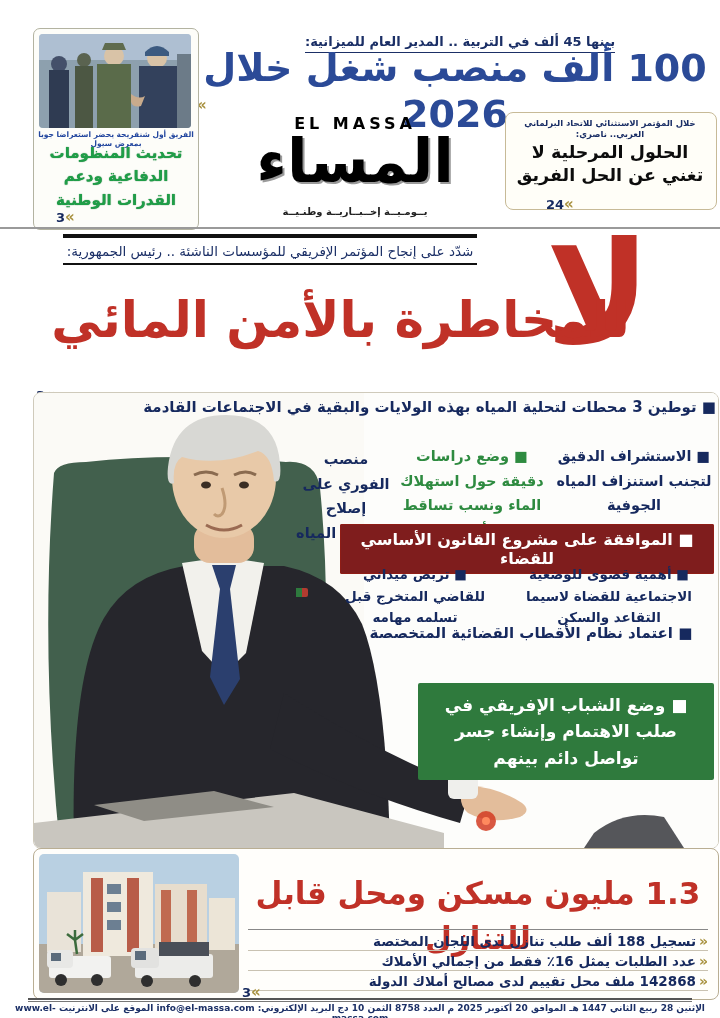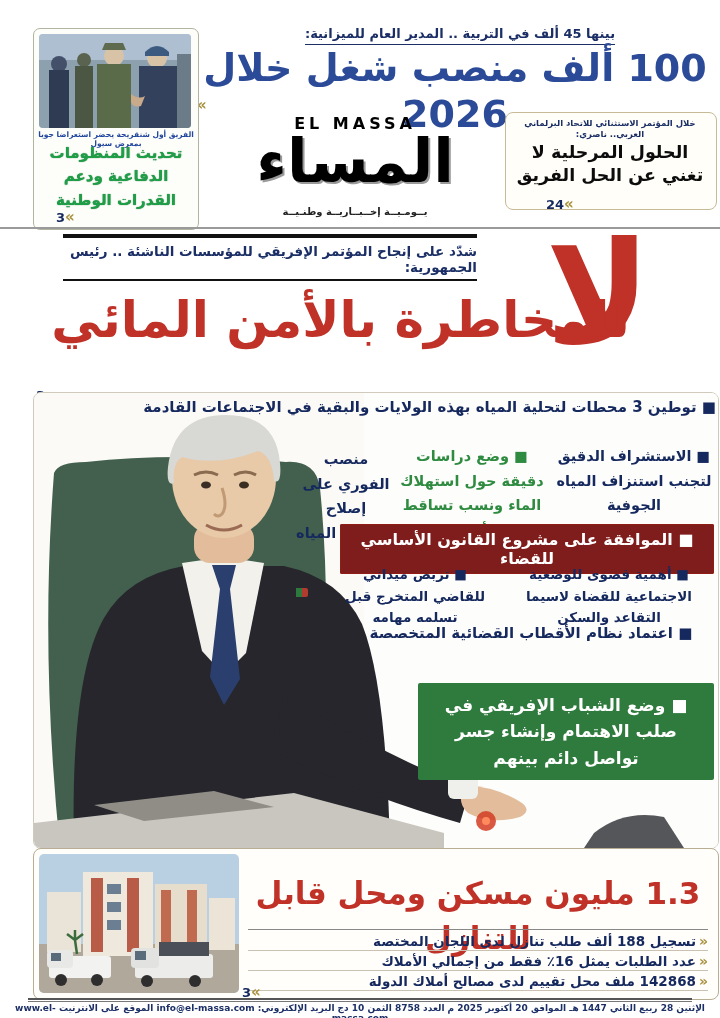--- a/index.html
+++ b/index.html
@@ -5,21 +5,21 @@
   html,body{margin:0;padding:0;}
   body{width:720px;height:1018px;position:relative;background:#ffffff;
        font-family:"DejaVu Sans",sans-serif;overflow:hidden;}
   .abs{position:absolute;}
   .rtl{direction:rtl;unicode-bidi:embed;}
   .navy{color:#16295e;}
   .gold{color:#a8913f;}
   
   .top-kicker{top:26px;left:250px;width:420px;text-align:center;font-size:13px;
     font-weight:bold;color:#1b2f66;}
-  .top-kicker span{border-bottom:1.5px solid #1b2f66;padding-bottom:3px;display:inline-block;}
+  .top-kicker span{border-bottom:1.5px solid #1b2f66;padding-bottom:3px;display:inline-block;margin-top:8px;}
   .top-headline{top:46px;left:195px;width:520px;text-align:center;font-size:38px;
     font-weight:900;color:#2b4a97;line-height:1.2;}
   .pmark{font-size:13px;font-weight:bold;}
   .pmark .arrow{font-size:15px;}
   .mark-top{top:96px;left:188px;}
   
   .left-box{top:28px;left:33px;width:164px;height:200px;border:1px solid #b3b3a1;
     border-radius:7px;background:#fdfdf9;}
   .left-photo{position:absolute;top:5px;left:5px;width:152px;height:94px;border-radius:4px;overflow:hidden;}
   .left-caption{position:absolute;top:101px;left:3px;width:158px;text-align:center;
@@ -40,22 +40,22 @@
   .right-box{top:112px;left:505px;width:210px;height:96px;border:1px solid #c7ba97;
     border-radius:8px;background:#fffef8;}
   .rb-kicker{position:absolute;top:5px;left:4px;width:200px;text-align:center;
     font-size:8.5px;font-weight:bold;color:#1b2f66;line-height:1.35;}
   .rb-headline{position:absolute;top:28px;left:4px;width:200px;text-align:center;
     font-size:17.5px;font-weight:900;color:#0c0c0c;line-height:1.3;}
   .mark-rb{position:absolute;bottom:-4px;left:40px;}
   .rule-masthead{top:227px;left:0;width:720px;height:2px;background:#9a9a9a;}
   
   .main-kicker{top:234px;left:63px;width:414px;border-top:4px solid #111;
-    border-bottom:2px solid #111;padding:5px 0 4px;
-    font-size:13.5px;font-weight:bold;color:#1b2f66;}
+    border-bottom:2px solid #111;padding:5px 0 4px;text-align:center;
+    font-size:13.5px;font-weight:normal;color:#1b2f66;}
   .big-la{top:212px;left:478px;width:240px;text-align:center;font-size:142px;
     line-height:1.15;font-weight:900;color:#c03127;}
   .main-headline{top:288px;left:38px;width:605px;text-align:center;font-size:50px;
     font-weight:900;color:#c03127;line-height:1.3;}
   .mark-main{top:386px;left:36px;}
   .main-photo{top:392px;left:33px;width:684px;height:455px;border:1px solid #cfcabb;
     border-radius:8px;overflow:hidden;background:#fdfdfa;}
   .bullet-top{top:398px;left:240px;width:476px;text-align:right;font-size:15px;
     font-weight:900;color:#16295e;white-space:nowrap;}
   .col{font-weight:900;text-align:center;line-height:1.7;font-size:14.5px;}

